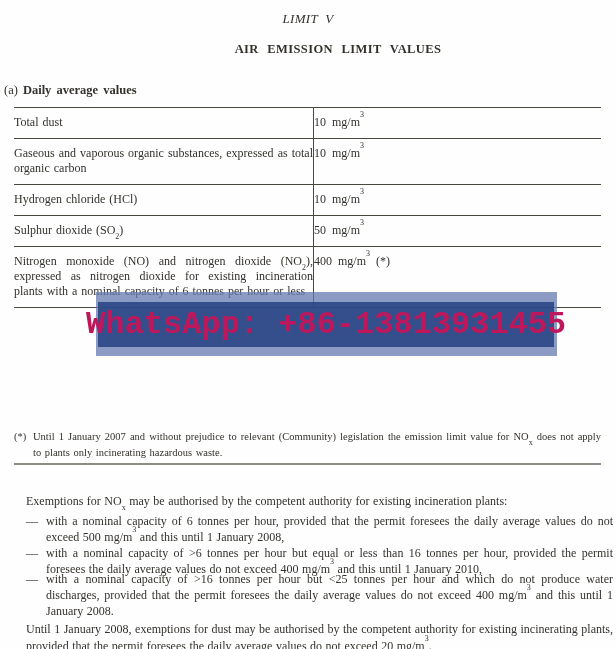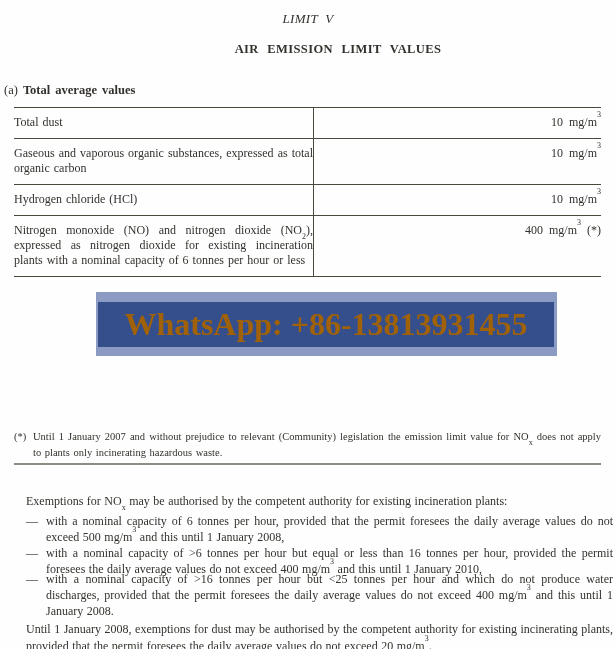--- a/index.html
+++ b/index.html
@@ -26,21 +26,21 @@
     border-top:1px solid #4a473f;
   }
   table.limits td{
     border-bottom:1px solid #4a473f;vertical-align:top;
     font-size:12px;line-height:15px;padding:7px 0 8px;margin-top:37px;
   }
   td.pollutant{
     width:299px;border-right:1px solid #4a473f;
     padding-left:4px;padding-right:11px;text-align:justify;word-spacing:1px;
   }
-  td.value{text-align:right;word-spacing:3px;}
+  td.value{text-align:left;word-spacing:3px;}
 
   sup{font-size:8px;line-height:0;position:relative;top:-4px;}
   sub{font-size:8px;line-height:0;position:relative;top:2px;}
 
   .footnote{
     position:absolute;top:429px;left:14px;width:587px;box-sizing:border-box;
     padding-left:19px;font-size:10.5px;line-height:16px;
     text-align:justify;word-spacing:1px;
   }
   .fn-marker{position:absolute;left:0;top:0;}
@@ -59,49 +59,53 @@
   .watermark{
     position:absolute;left:96px;top:292px;width:461px;height:64px;
     background:rgba(100,122,175,0.75);z-index:5;
   }
   .wm-core{
     position:absolute;left:2px;right:3px;top:10px;bottom:9px;
     background:rgba(38,66,130,0.85);
     display:flex;align-items:center;justify-content:center;
   }
   .wm-text{
-    font-family:Liberation Serif, serif;font-weight:700;
-    font-size:32px;color:#a16207;white-space:nowrap;letter-spacing:0;
+    font-family:Liberation Mono, monospace;font-weight:700;
+    font-size:32px;color:#be185d;white-space:nowrap;letter-spacing:0;
   }
 </style>
 </head>
 <body>
 
 <div class="page">
 
   <div class="annex-title">LIMIT V</div>
   <div class="doc-title">AIR EMISSION LIMIT VALUES</div>
 
   <div class="section-head">
-    <span class="sec-label">(a)</span><span class="sec-title">Total average values</span>
+    <span class="sec-label">(a)</span><span class="sec-title">Daily average values</span>
   </div>
 
   <table class="limits">
     <tbody>
       <tr>
         <td class="pollutant">Total dust</td>
         <td class="value">10 mg/m<sup>3</sup></td>
       </tr>
       <tr>
         <td class="pollutant">Gaseous and vaporous organic substances, expressed as total organic carbon</td>
         <td class="value">10 mg/m<sup>3</sup></td>
       </tr>
       <tr>
         <td class="pollutant">Hydrogen chloride (HCl)</td>
         <td class="value">10 mg/m<sup>3</sup></td>
+      </tr>
+      <tr>
+        <td class="pollutant">Sulphur dioxide (SO<sub>2</sub>)</td>
+        <td class="value">50 mg/m<sup>3</sup></td>
       </tr>
       <tr>
         <td class="pollutant">Nitrogen monoxide (NO) and nitrogen dioxide (NO<sub>2</sub>), expressed as nitrogen dioxide for existing incineration plants with a nominal capacity of 6 tonnes per hour or less</td>
         <td class="value">400 mg/m<sup>3</sup> (*)</td>
       </tr>
     </tbody>
   </table>
 
   <div class="footnote">
     <span class="fn-marker">(*)</span>

